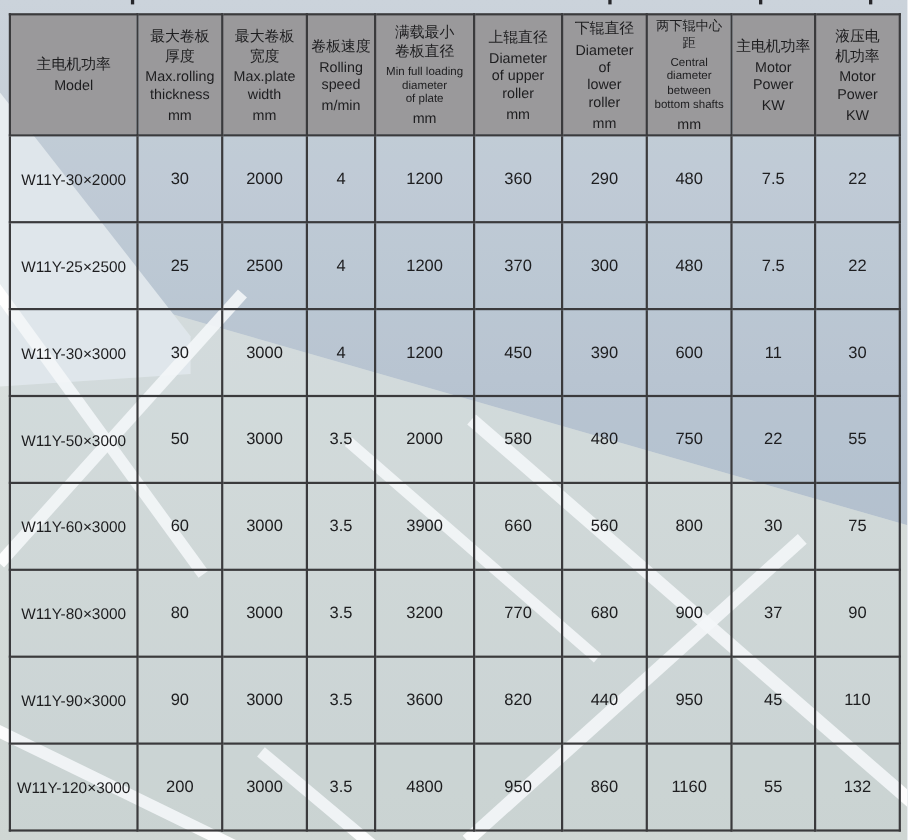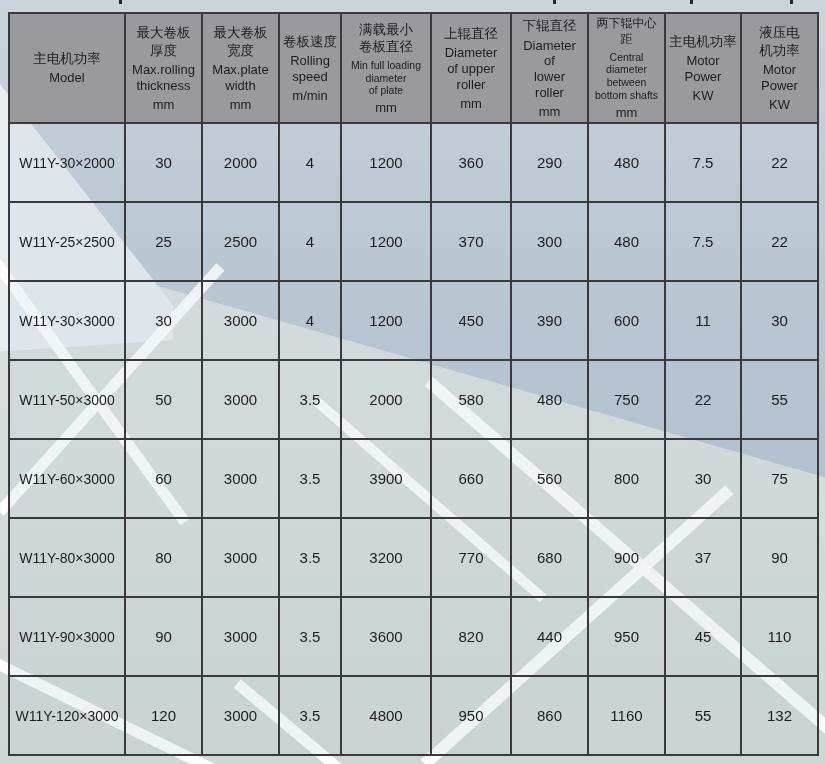--- a/index.html
+++ b/index.html
@@ -248,21 +248,21 @@
           <td>3.5</td>
           <td>3600</td>
           <td>820</td>
           <td>440</td>
           <td>950</td>
           <td>45</td>
           <td>110</td>
         </tr>
         <tr>
           <td>W11Y-120×3000</td>
-          <td>120</td>
+          <td>200</td>
           <td>3000</td>
           <td>3.5</td>
           <td>4800</td>
           <td>950</td>
           <td>860</td>
           <td>1160</td>
           <td>55</td>
           <td>132</td>
         </tr>
       </tbody>

